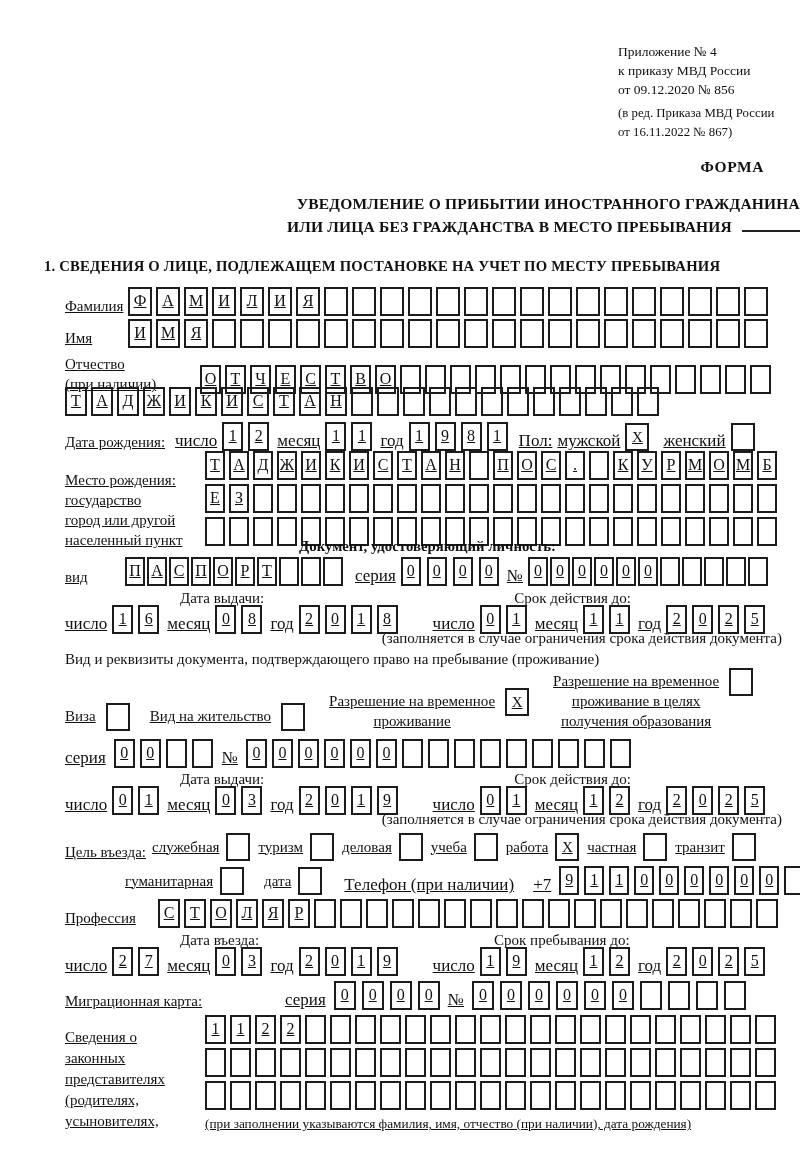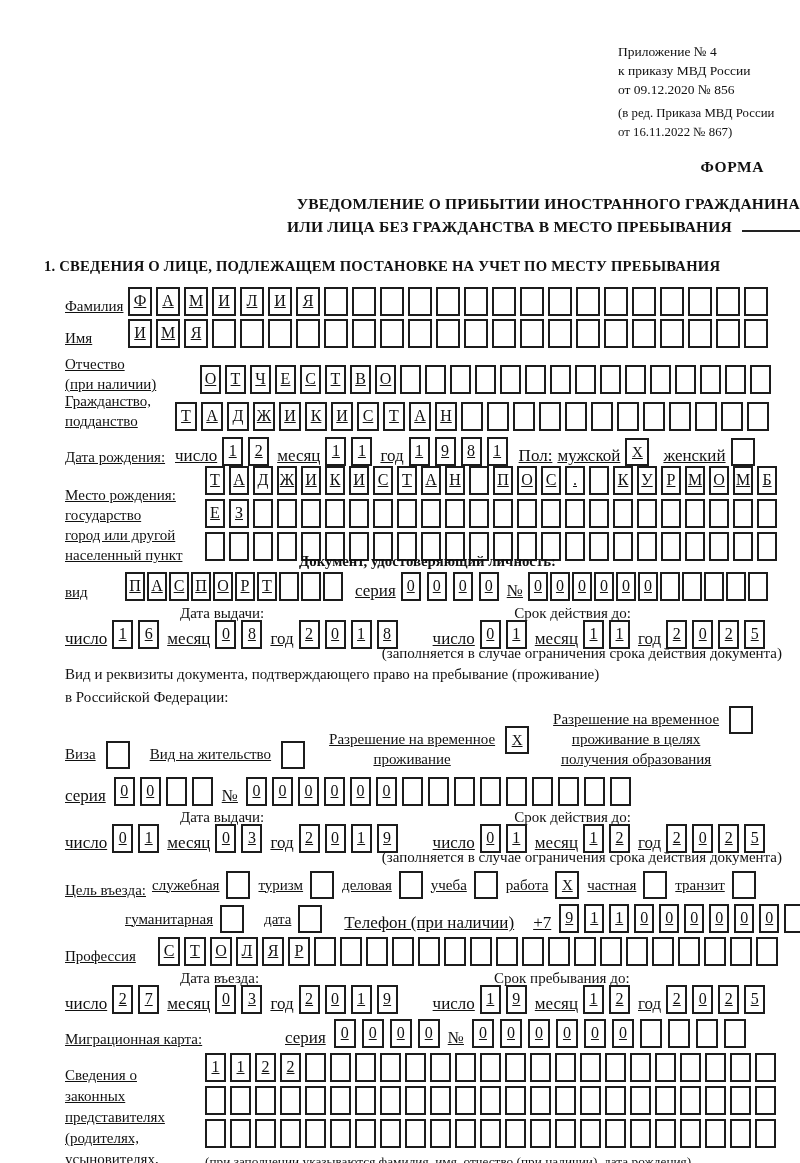--- a/index.html
+++ b/index.html
@@ -152,24 +152,20 @@
           <span class="cell"></span>
           <span class="cell"></span>
           <span class="cell"></span>
           <span class="cell"></span>
           <span class="cell"></span>
           <span class="cell"></span>
         </div>
     </div>
 
     <div class="frow" style="margin-top:-7px">
-      <div class="lbl" style="width:110px">
-        <div>Гражданство,</div>
-        <div>подданство</div>
-      </div>
       <div class="cells sz-md">
           <span class="cell">Т</span>
           <span class="cell">А</span>
           <span class="cell">Д</span>
           <span class="cell">Ж</span>
           <span class="cell">И</span>
           <span class="cell">К</span>
           <span class="cell">И</span>
           <span class="cell">С</span>
           <span class="cell">Т</span>
@@ -383,21 +379,20 @@
           <span class="cell">2</span>
           <span class="cell">0</span>
           <span class="cell">2</span>
           <span class="cell">5</span>
         </span>
     </div>
 
     <div class="note" style="margin-top:-4px">(заполняется в случае ограничения срока действия документа)</div>
 
     <div class="introline" style="margin-top:4px">Вид и реквизиты документа, подтверждающего право на пребывание (проживание)</div>
-    <div class="introline" style="margin-top:6px">в Российской Федерации:</div>
 
     <div class="frow" style="">
       <div class="opt">
         <div class="optlbl">Виза</div>
         <span class="cb"></span>
       </div>
       <div class="opt" style="margin-left:6px">
         <div class="optlbl">Вид на жительство</div>
         <span class="cb"></span>
       </div>

